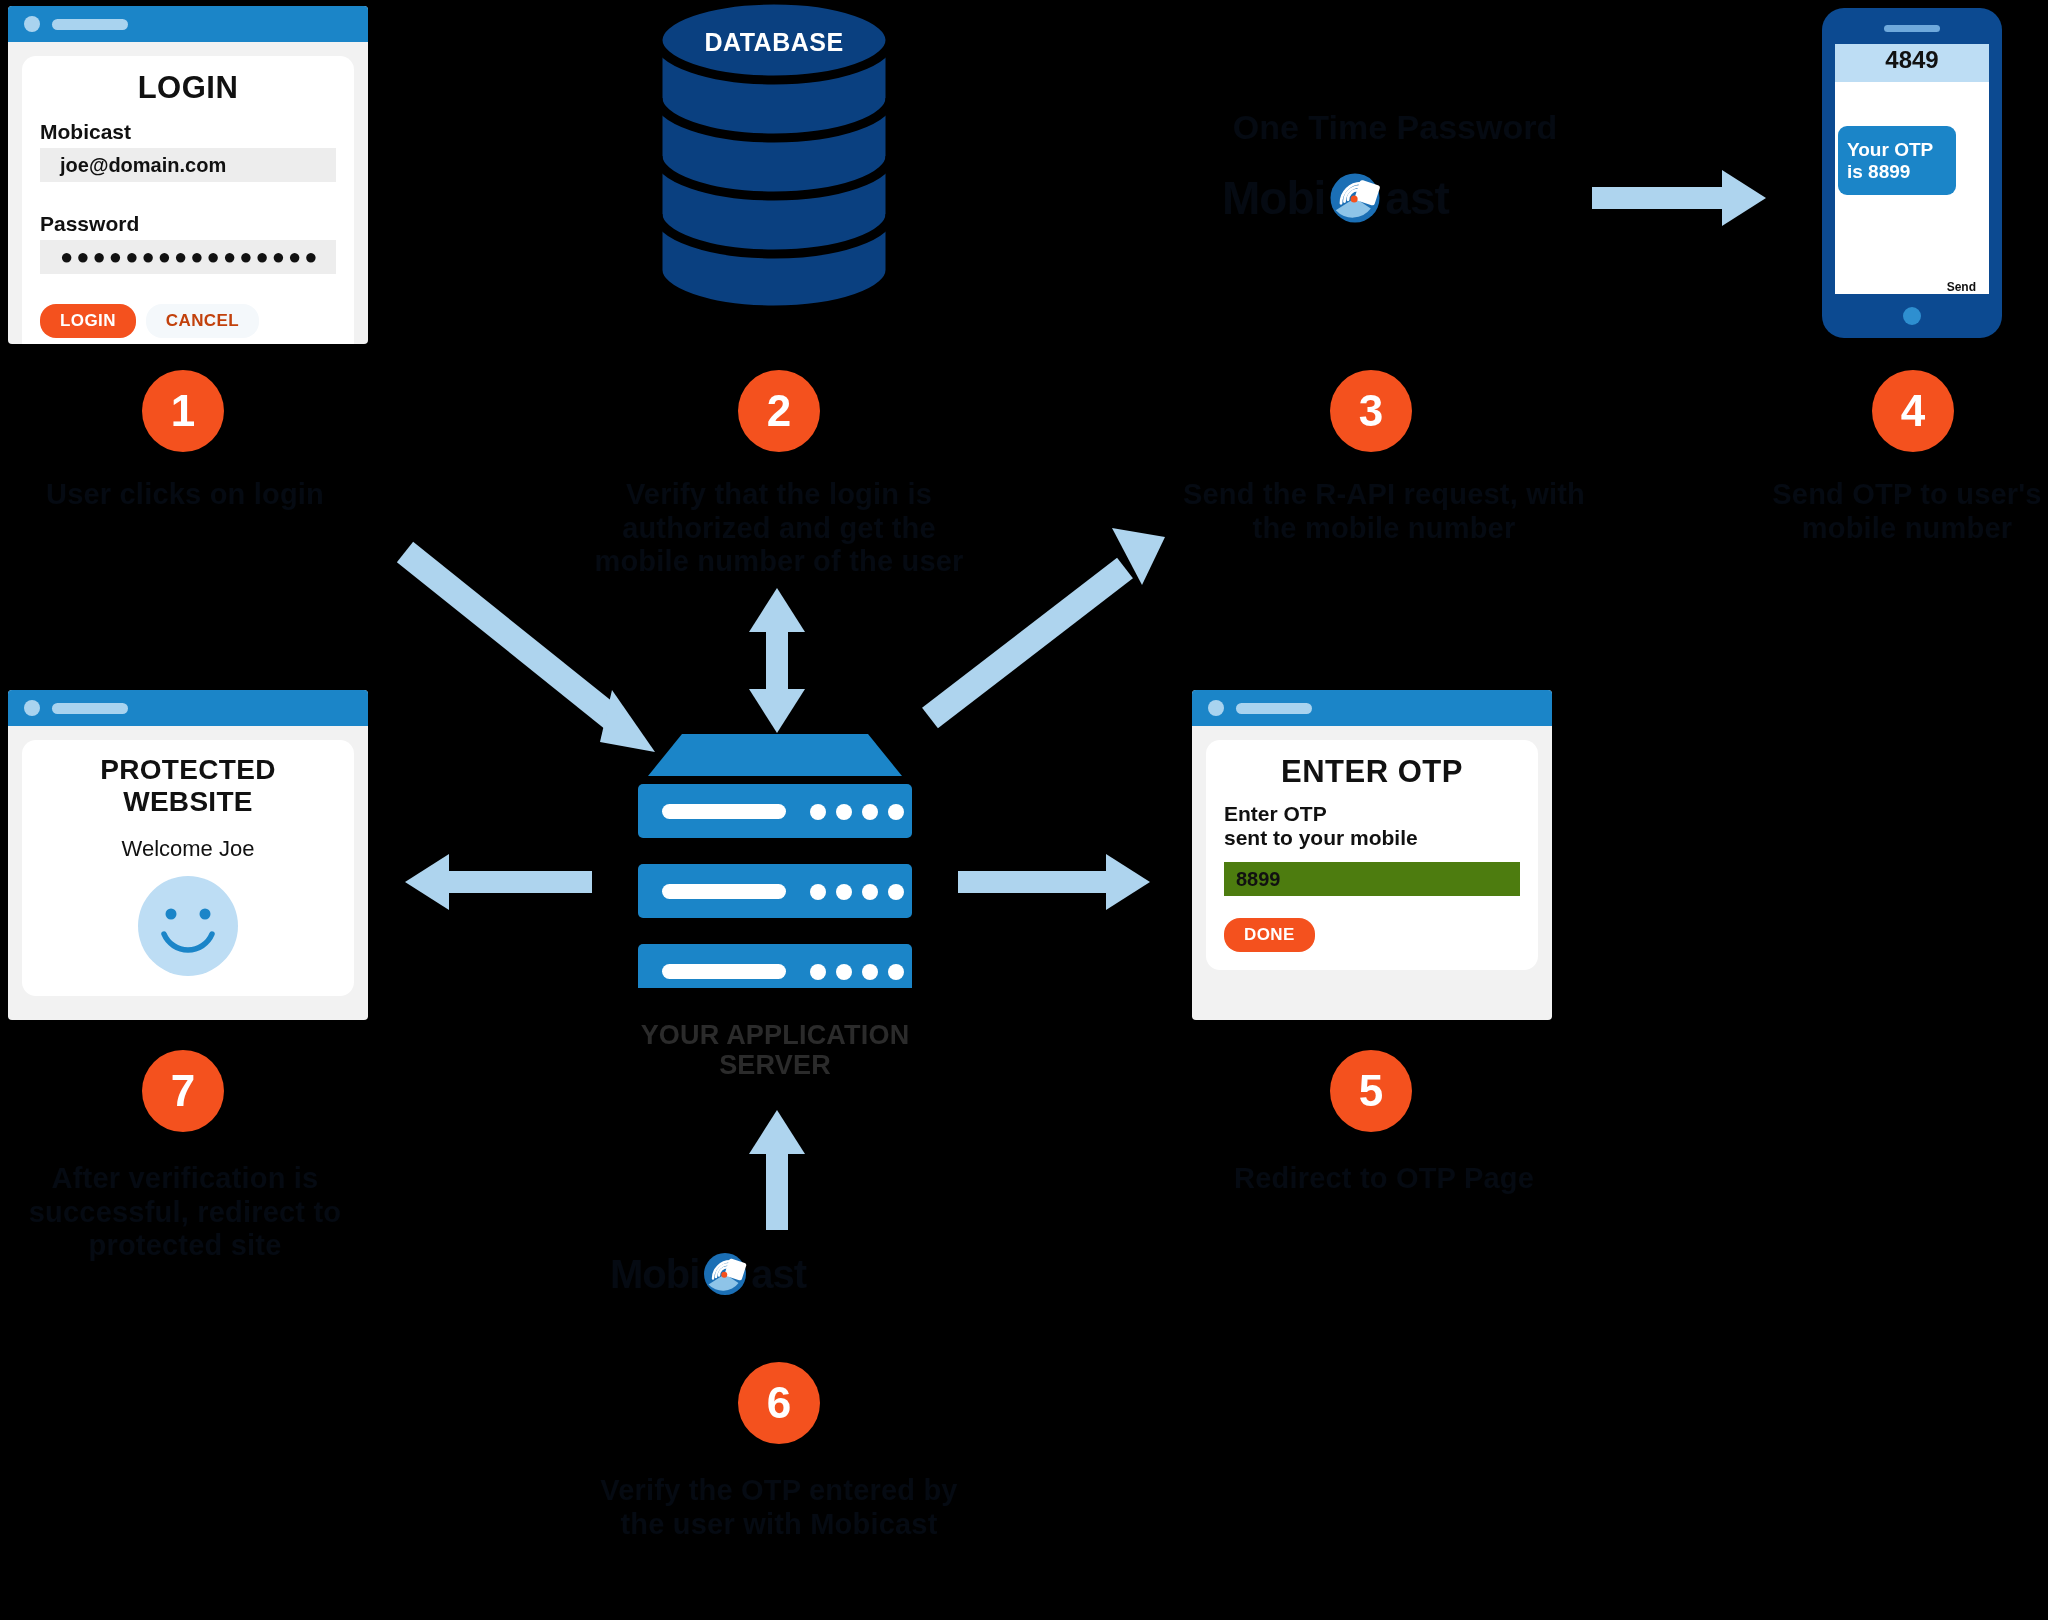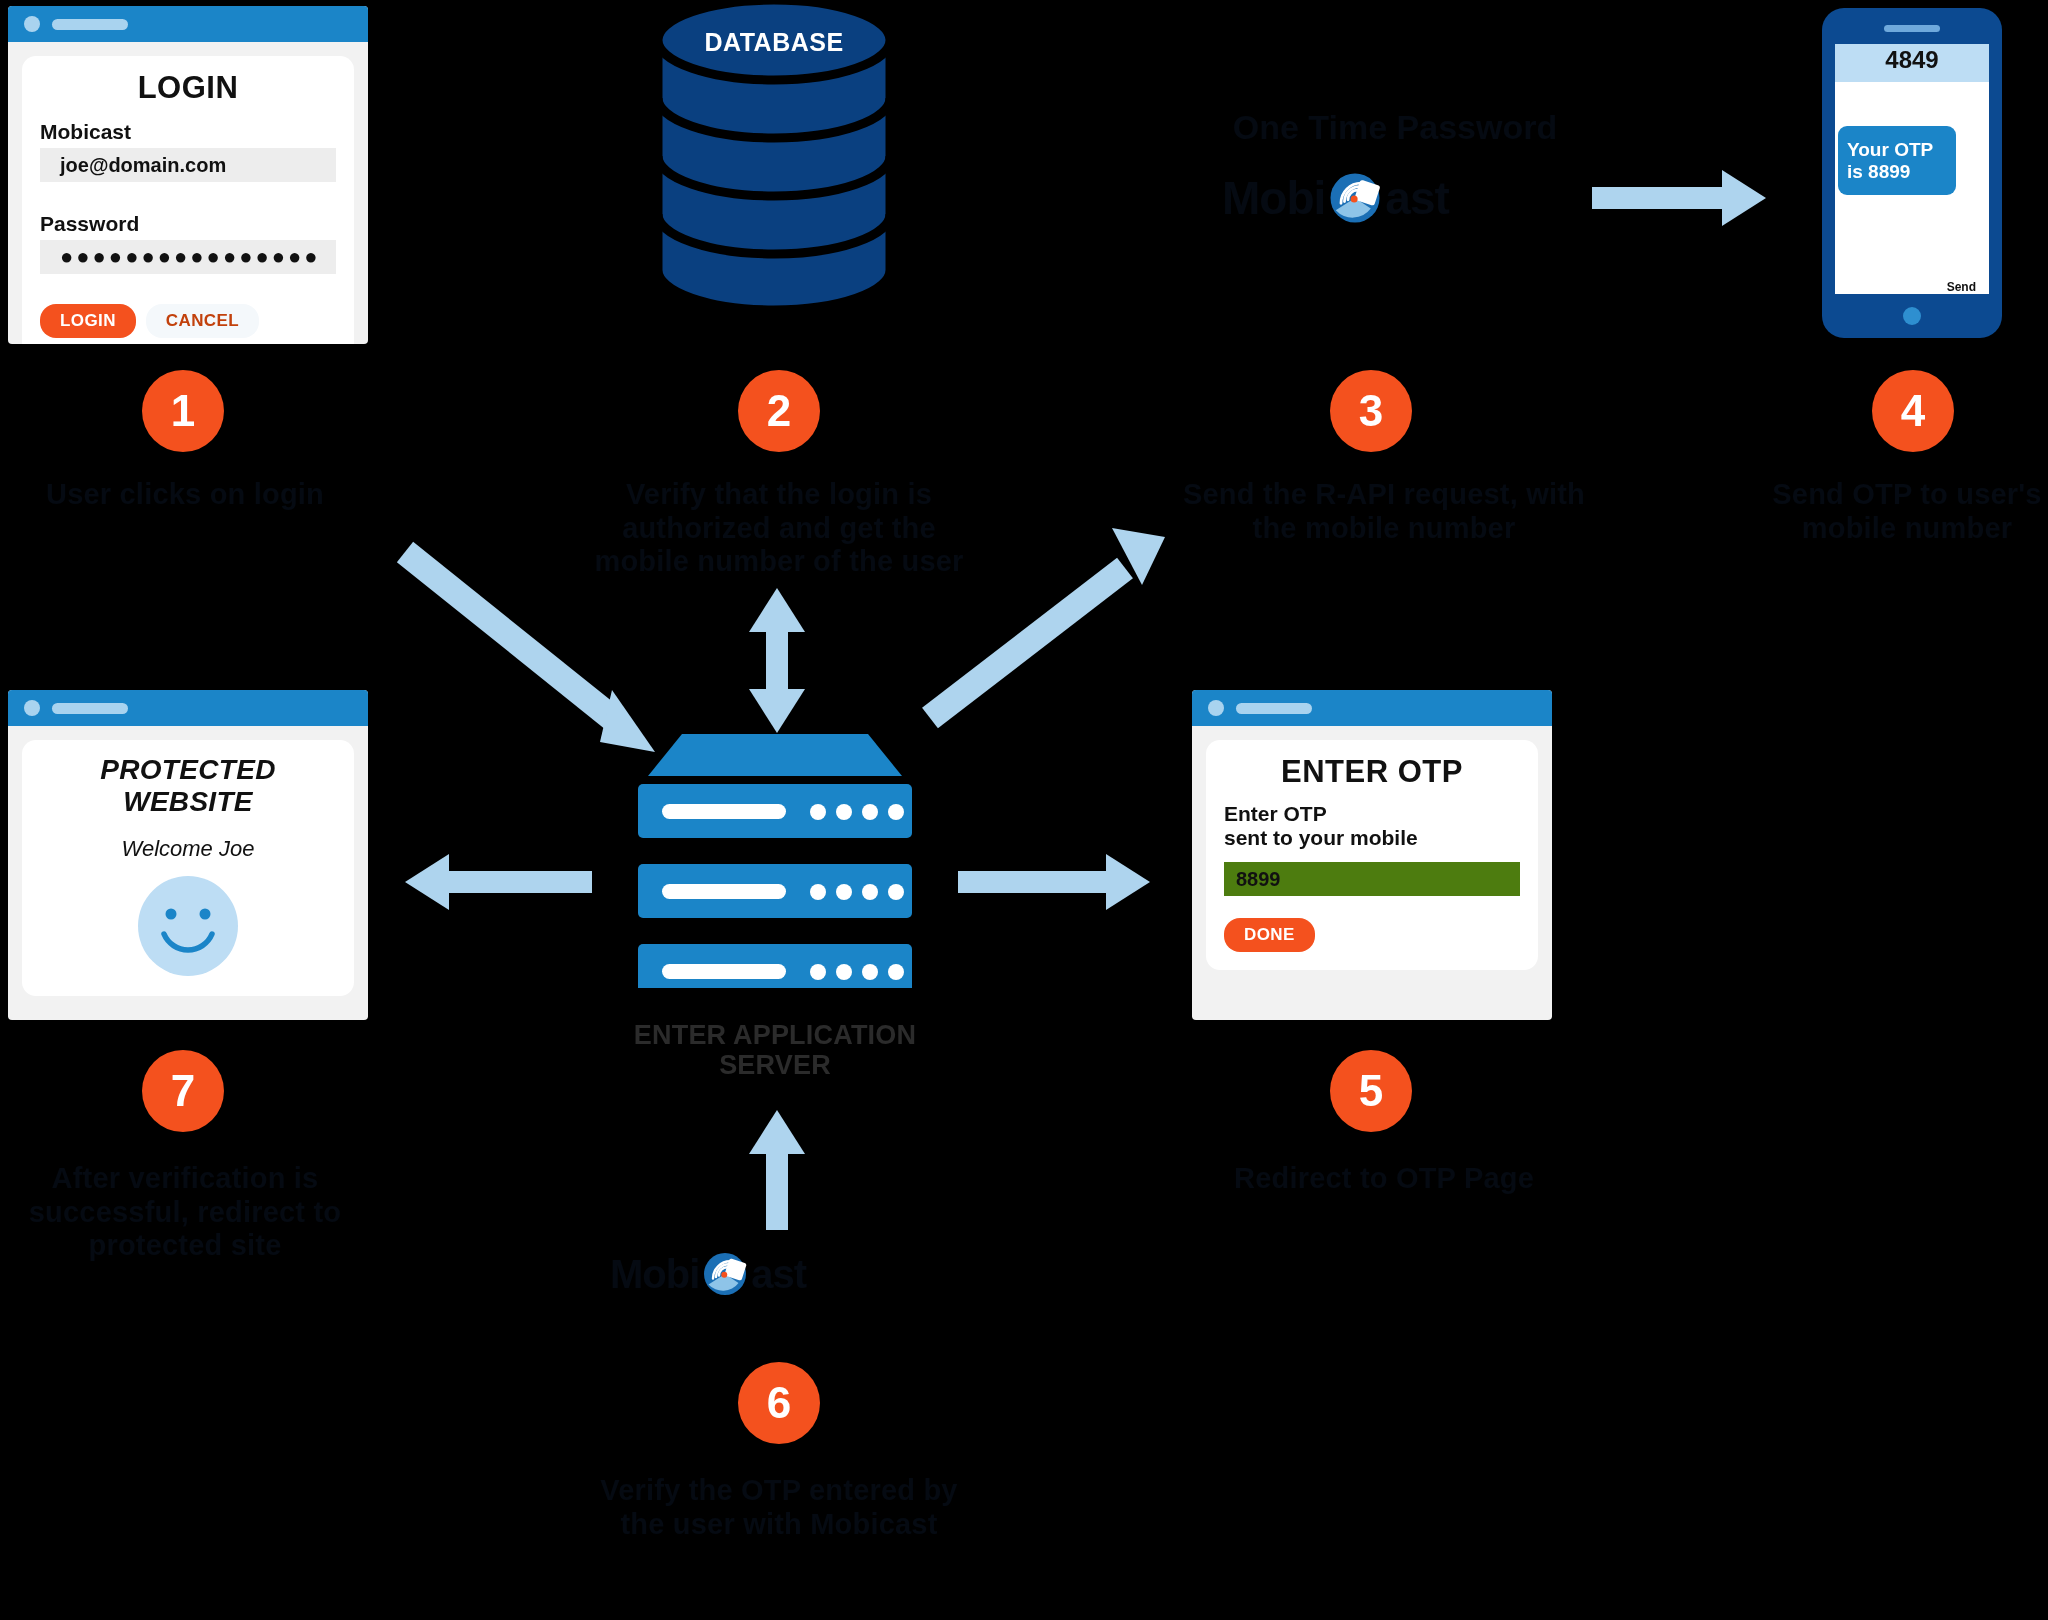--- a/index.html
+++ b/index.html
@@ -64,21 +64,21 @@
   .btn-primary {
     background: #f4511e; color: #fff; font-size: 17px; font-weight: bold;
     border-radius: 16px; padding: 7px 20px; border: none; letter-spacing: .4px;
   }
   .btn-ghost {
     background: #f4f8fb; color: #c2410c; font-size: 17px; font-weight: bold;
     border-radius: 16px; padding: 7px 20px; border: none; letter-spacing: .4px;
   }
 
   
-  #protected-window { left: 8px; top: 690px; width: 360px; height: 330px; font-style: italic; }
+  #protected-window { left: 8px; top: 690px; width: 360px; height: 330px; }
   .prot-title {
     font-size: 28px; font-weight: bold; color: #111; text-align: center;
     letter-spacing: .3px;
   }
   .prot-welcome { font-size: 22px; color: #111; text-align: center; margin-top: 18px; }
   .smiley-wrap { display: flex; justify-content: center; margin-top: 12px; }
 
   
   #otp-window { left: 1192px; top: 690px; width: 360px; height: 330px; }
   .otp-title {
@@ -288,21 +288,21 @@
         <rect x="8" y="216" width="274" height="54" rx="5" fill="#1b85c8"></rect>
         <rect x="32" y="236" width="124" height="15" rx="7.5" fill="#ffffff"></rect>
         <circle cx="188" cy="244" r="8" fill="#ffffff"></circle>
         <circle cx="214" cy="244" r="8" fill="#ffffff"></circle>
         <circle cx="240" cy="244" r="8" fill="#ffffff"></circle>
         <circle cx="266" cy="244" r="8" fill="#ffffff"></circle>
       </g>
     </svg>
   </div>
   <div id="server-label">
-    <div>ENTER APPLICATION</div>
+    <div>YOUR APPLICATION</div>
     <div>SERVER</div>
   </div>
 
   <div class="win" id="otp-window">
     <div class="win-bar">
       <div class="win-dot"></div>
       <div class="win-line"></div>
     </div>
     <div class="win-body">
       <div class="otp-title">ENTER OTP</div>

